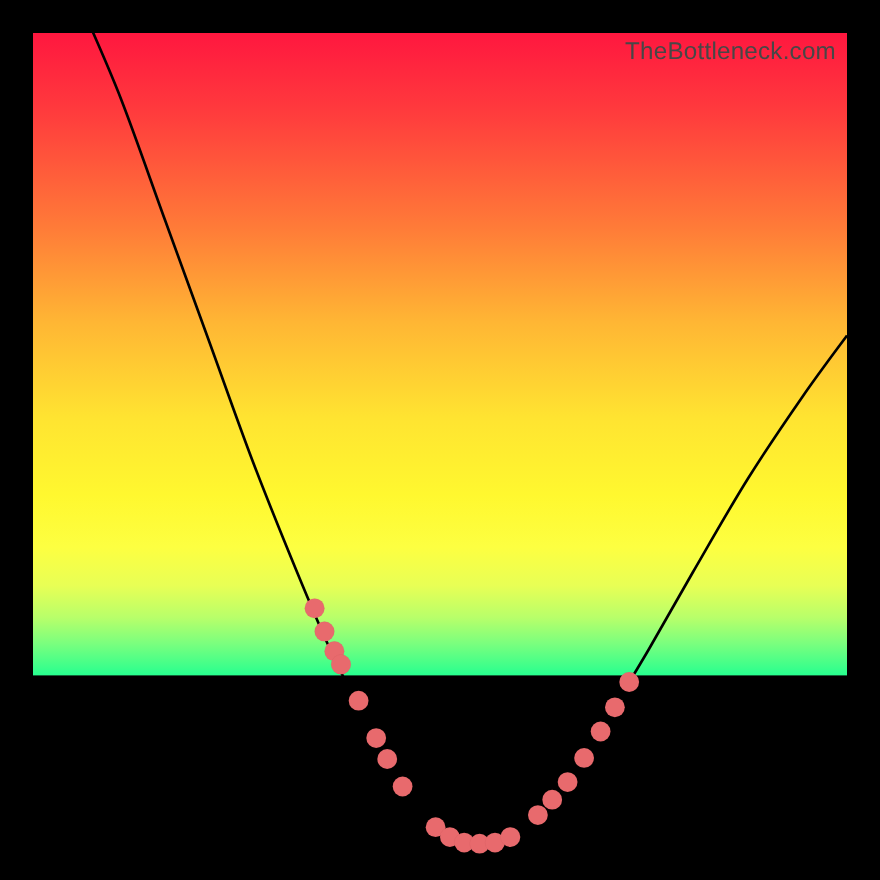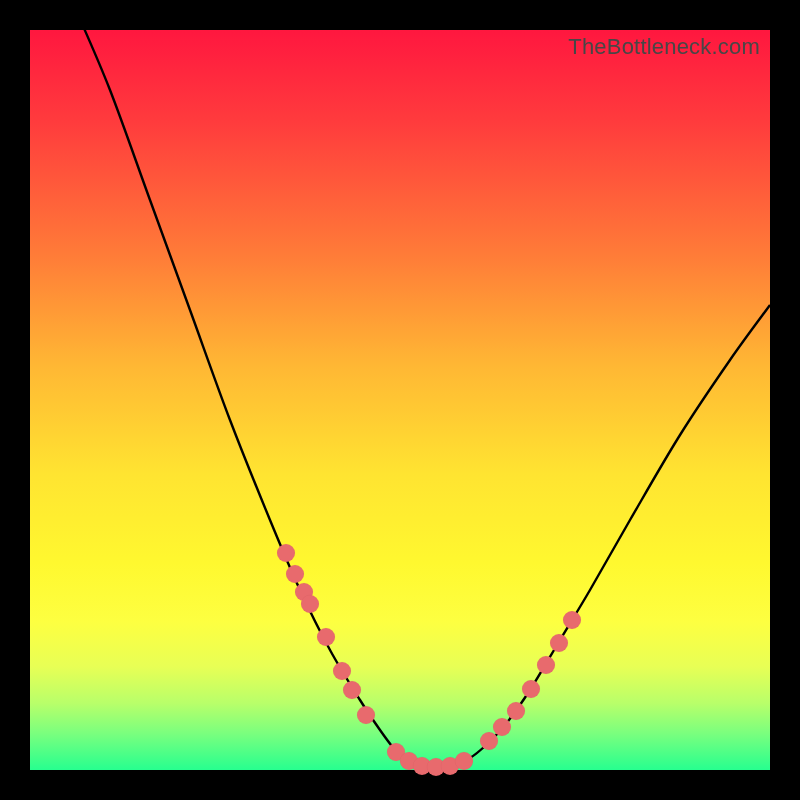--- a/index.html
+++ b/index.html
@@ -15,21 +15,21 @@
     position: absolute;
     left: 0; top: 0;
     width: 800px; height: 800px;
     background: #000;
   }
   .plot {
     position: absolute;
     left: 30px;
     top: 30px;
     width: 740px;
-    height: 740px;
+    height: 584px;
     background: linear-gradient(to bottom,
       #ff173f 0%,
       #ff3a3d 12%,
       #ff7a38 30%,
       #ffb634 45%,
       #ffe431 60%,
       #fff82f 72%,
       #fdff41 80%,
       #e8ff55 86%,
       #b8ff6a 91%,

